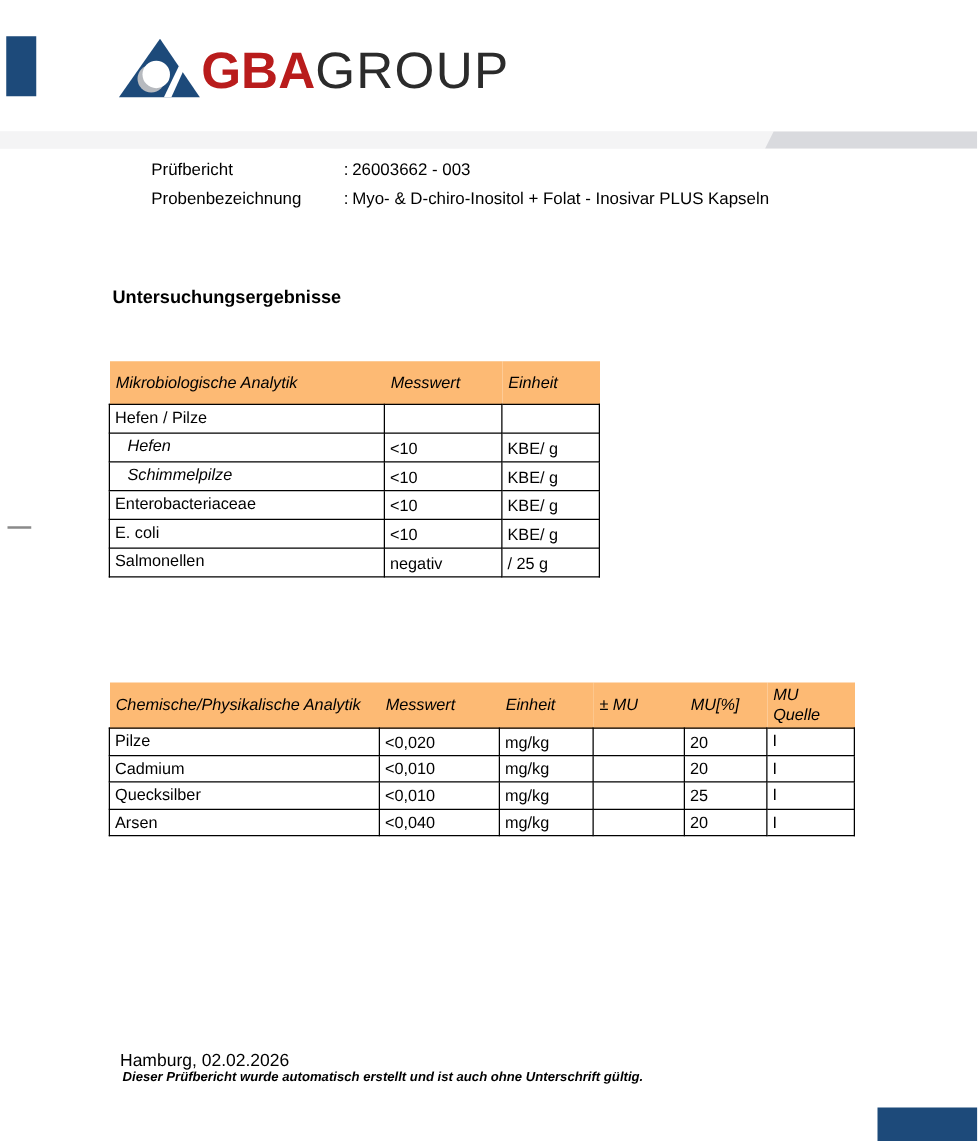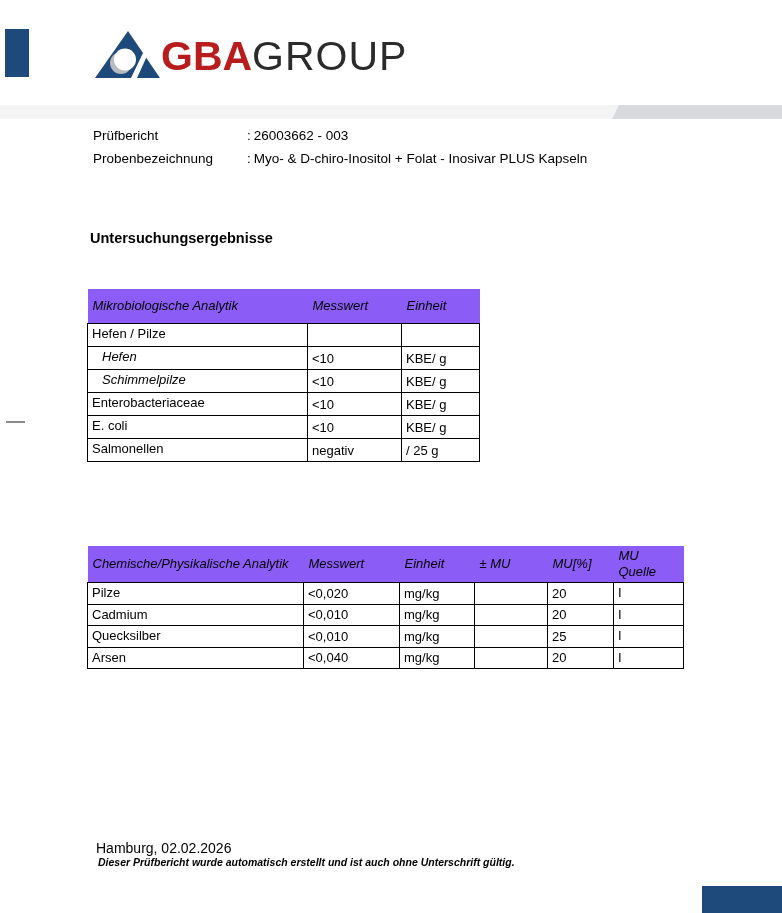--- a/index.html
+++ b/index.html
@@ -17,29 +17,29 @@
   .brand-bold{font-weight:bold;color:#b91c1c;letter-spacing:0px;}
   .brand-light{font-weight:normal;color:#2b2b2b;letter-spacing:1px;text-align:right;}
 
   
   .band{position:absolute;top:105px;left:0;width:782px;height:14px;background:#f4f4f5;}
   .band-dark{position:absolute;top:105px;left:612px;width:170px;height:14px;background:#d9dade;
              clip-path:polygon(7px 0,100% 0,100% 100%,0 100%);}
 
   
   .meta{position:absolute;left:93px;top:127px;font-size:13.5px;}
-  .meta-row{height:23px;line-height:17px;}
+  .meta-row{height:23px;line-height:17px;margin-left:28px;}
   .meta-label{display:inline-block;width:154px;}
   .meta-sep{display:inline-block;margin-right:3px;}
 
   .section-title{position:absolute;left:90px;top:230px;font-size:14.5px;font-weight:bold;}
 
   
   table{border-collapse:collapse;table-layout:fixed;font-size:13px;}
-  th{background:#8b5cf6;font-style:italic;font-weight:normal;text-align:left;
+  th{background:#fdba74;font-style:italic;font-weight:normal;text-align:left;
      padding:2px 5px;border:none;vertical-align:middle;line-height:16px;}
   td{border:1px solid #000;box-sizing:border-box;padding:1px 4px 2px 4px;overflow:hidden;}
   td.param{vertical-align:top;padding-top:2px;}
   td.param.indent{padding-left:14px;font-style:italic;}
   td.val{vertical-align:bottom;padding-bottom:3px;}
 
   .t1{position:absolute;left:87px;top:289px;width:392px;}
   .t1 th{height:30px;}
   .t1 tr.data{height:23px;}
 

